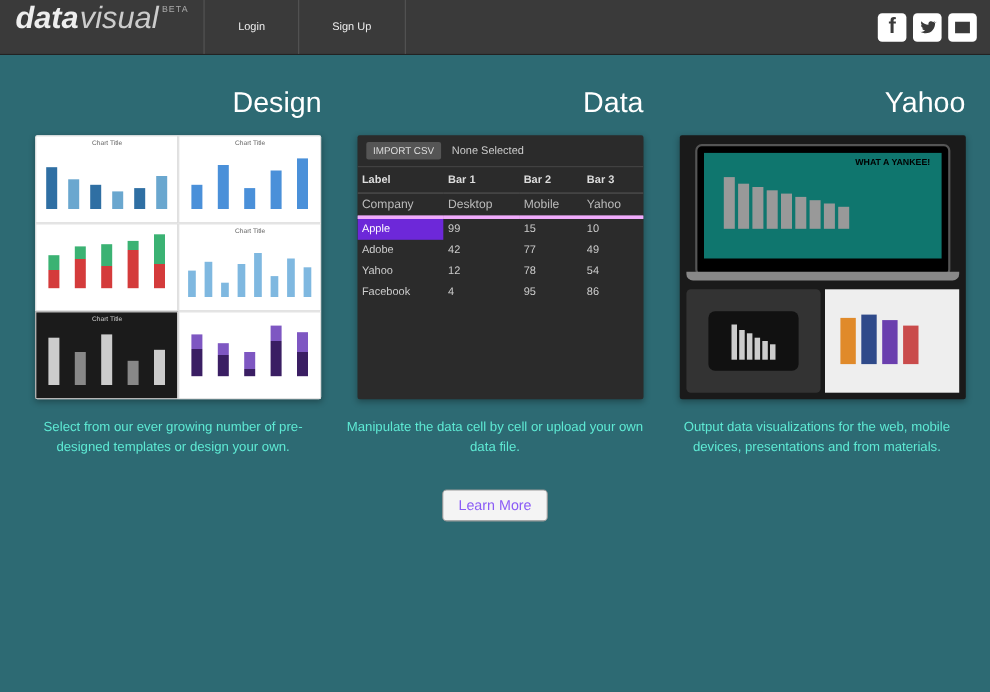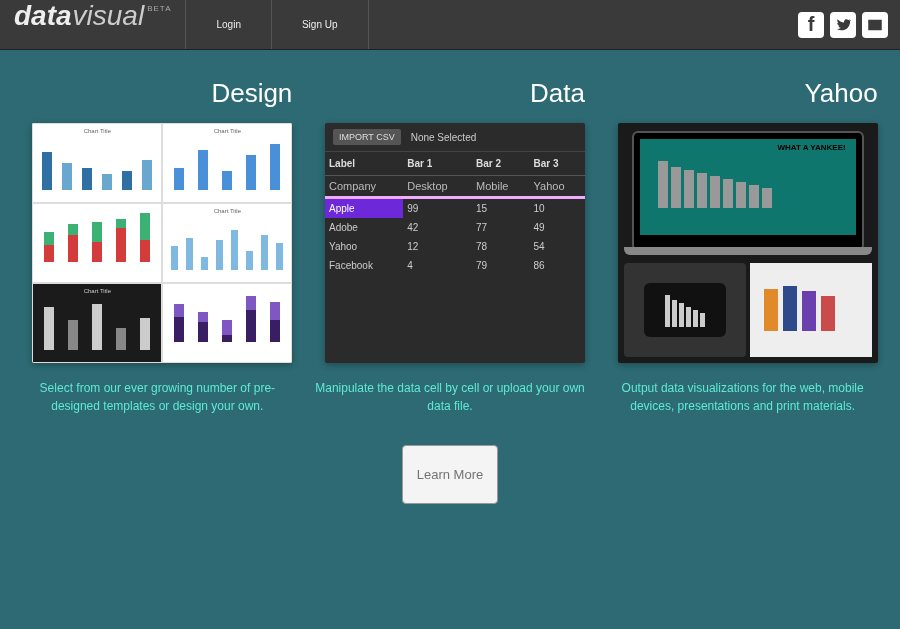--- a/index.html
+++ b/index.html
@@ -110,23 +110,23 @@
   .phone-bars{ display:flex; align-items:flex-end; gap:2px; height:34px;}
   .phone-bars div{ width:5px; background:#ccc;}
   .print { flex:1; background:#eee;}
   .print-bars{ display:flex; align-items:flex-end; gap:5px; height:50px; margin:18px 0 0 14px;}
   .pb { width:14px;}
 
   .learn-wrap { text-align:center; margin-top:30px;}
   .learn-btn {
     display:inline-block;
     background:#f4f4f4;
-    color:#737373;
+    color:#8b5cf6;
     font-size:13px;
-    padding:21px 14px;
+    padding:6px 14px;
     border-radius:4px;
     border:1px solid #999;
     cursor:pointer;
   }
 </style>
 </head>
 <body>
 
 <div class="topbar">
   <div class="logo-wrap">
@@ -262,21 +262,21 @@
             </tr>
             <tr>
               <td>Yahoo</td>
               <td>12</td>
               <td>78</td>
               <td>54</td>
             </tr>
             <tr>
               <td>Facebook</td>
               <td>4</td>
-              <td>79</td>
+              <td>95</td>
               <td>86</td>
             </tr>
           </tbody>
       </table>
     </div>
     <div class="desc">Manipulate the data cell by cell or upload your own data file.</div>
   </div>
 
   <div class="col">
     <h2>Yahoo</h2>
@@ -314,20 +314,20 @@
         <div class="print">
           <div class="print-bars">
             <div class="pb" style="height:85%; background:#e08a2a;"></div>
             <div class="pb" style="height:90%; background:#2f4a8a;"></div>
             <div class="pb" style="height:80%; background:#6a3fae;"></div>
             <div class="pb" style="height:70%; background:#c94b4b;"></div>
           </div>
         </div>
       </div>
     </div>
-    <div class="desc">Output data visualizations for the web, mobile devices, presentations and print materials.</div>
+    <div class="desc">Output data visualizations for the web, mobile devices, presentations and from materials.</div>
   </div>
 
 </div>
 
 <div class="learn-wrap">
   <span class="learn-btn">Learn More</span>
 </div>
 
 </body></html>

